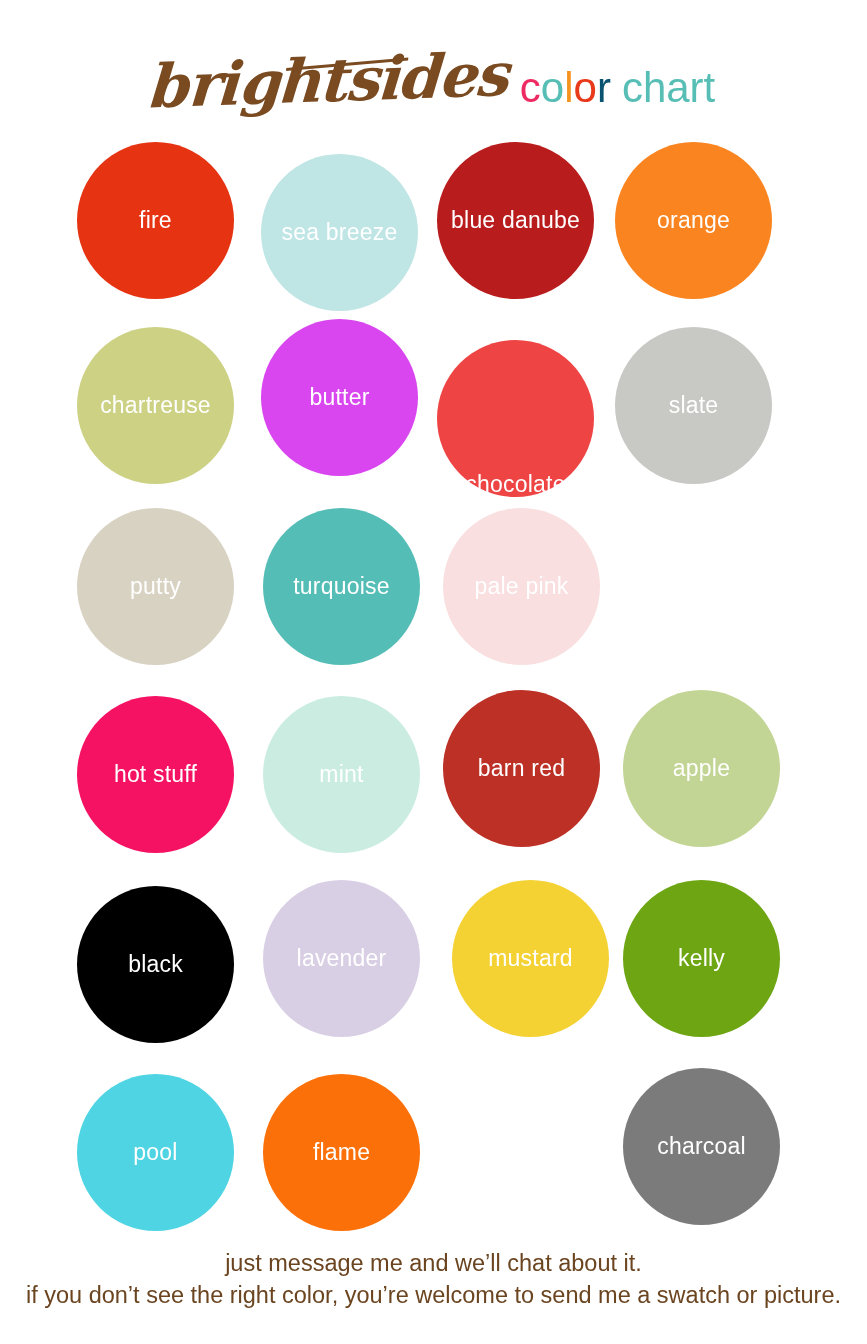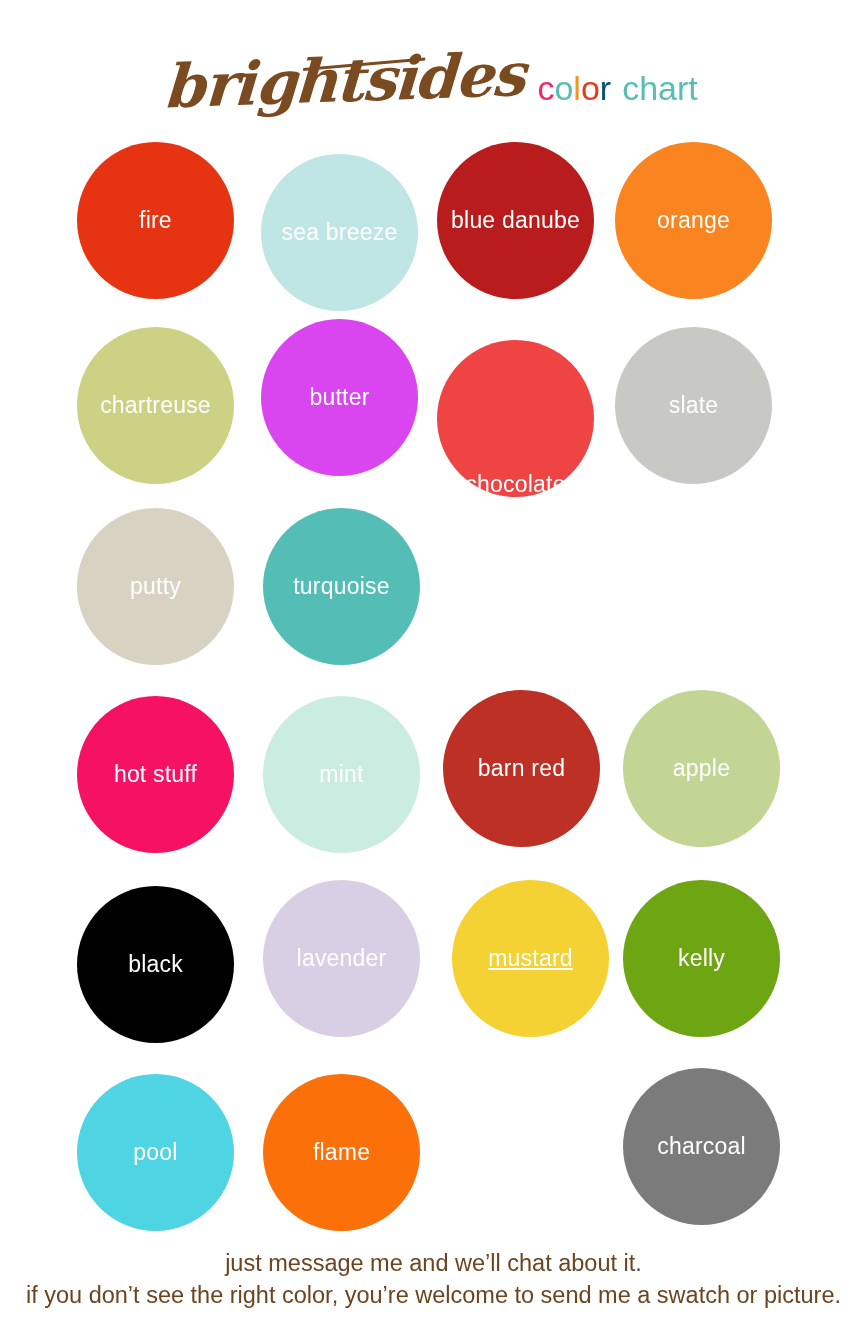--- a/index.html
+++ b/index.html
@@ -51,21 +51,21 @@
     top: 18px;
     width: 33%;
     height: 3px;
     background: #7A4A21;
     transform: rotate(-3deg);
   }
 
   .headline {
     font-family: "Liberation Sans", sans-serif;
     font-weight: 400;
-    font-size: 34px;
+    font-size: 42px;
     letter-spacing: 0px;
     white-space: nowrap;
     position: relative;
     top: 4px;
   }
   .headline .sp { display: inline-block; width: 11px; }
 
   
   #grid {
     position: absolute;
@@ -145,40 +145,43 @@
       </div>
       <div class="swatch" style="background: rgb(200, 200, 196); left: 615px; top: 191px; width: 157px; height: 157px;">
         <span class="swatch-label" style="color: rgb(255, 255, 255);">slate</span>
       </div>
       <div class="swatch" style="background: rgb(216, 210, 194); left: 77px; top: 372px; width: 157px; height: 157px;">
         <span class="swatch-label" style="color: rgb(255, 255, 255);">putty</span>
       </div>
       <div class="swatch" style="background: rgb(84, 189, 182); left: 263px; top: 372px; width: 157px; height: 157px;">
         <span class="swatch-label" style="color: rgb(255, 255, 255);">turquoise</span>
       </div>
+      <div class="swatch" style="background: rgb(249, 223, 224); left: 443px; top: 372px; width: 157px; height: 157px;">
+        <span class="swatch-label" style="color: rgb(255, 255, 255);">pale pink</span>
+      </div>
       <div class="swatch" style="background: rgb(245, 18, 99); left: 77px; top: 560px; width: 157px; height: 157px;">
         <span class="swatch-label" style="color: rgb(255, 255, 255);">hot stuff</span>
       </div>
       <div class="swatch" style="background: rgb(203, 237, 225); left: 263px; top: 560px; width: 157px; height: 157px;">
         <span class="swatch-label" style="color: rgb(255, 255, 255);">mint</span>
       </div>
       <div class="swatch" style="background: rgb(188, 48, 38); left: 443px; top: 554px; width: 157px; height: 157px;">
         <span class="swatch-label" style="color: rgb(255, 255, 255);">barn red</span>
       </div>
       <div class="swatch" style="background: rgb(194, 213, 149); left: 623px; top: 554px; width: 157px; height: 157px;">
         <span class="swatch-label" style="color: rgb(255, 255, 255);">apple</span>
       </div>
       <div class="swatch" style="background: rgb(0, 0, 0); left: 77px; top: 750px; width: 157px; height: 157px;">
         <span class="swatch-label" style="color: rgb(255, 255, 255);">black</span>
       </div>
       <div class="swatch" style="background: rgb(217, 207, 229); left: 263px; top: 744px; width: 157px; height: 157px;">
         <span class="swatch-label" style="color: rgb(255, 255, 255);">lavender</span>
       </div>
       <div class="swatch" style="background: rgb(244, 210, 52); left: 452px; top: 744px; width: 157px; height: 157px;">
-        <span class="swatch-label" style="color: rgb(255, 255, 255); text-decoration: underline;">mustard</span>
+        <span class="swatch-label" style="color: rgb(255, 255, 255);">mustard</span>
       </div>
       <div class="swatch" style="background: rgb(109, 165, 19); left: 623px; top: 744px; width: 157px; height: 157px;">
         <span class="swatch-label" style="color: rgb(255, 255, 255);">kelly</span>
       </div>
       <div class="swatch" style="background: rgb(79, 212, 228); left: 77px; top: 938px; width: 157px; height: 157px;">
         <span class="swatch-label" style="color: rgb(255, 255, 255);">pool</span>
       </div>
       <div class="swatch" style="background: rgb(251, 112, 9); left: 263px; top: 938px; width: 157px; height: 157px;">
         <span class="swatch-label" style="color: rgb(255, 255, 255);">flame</span>
       </div>

